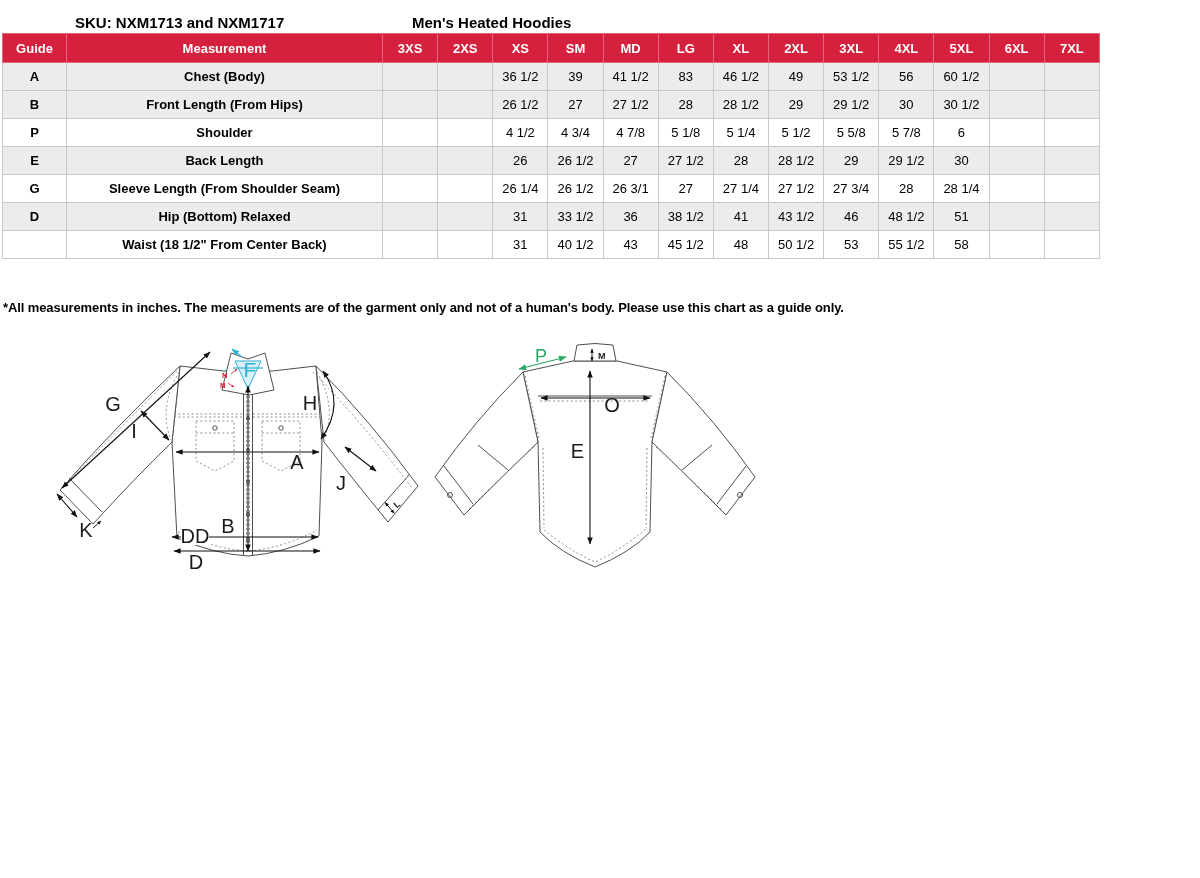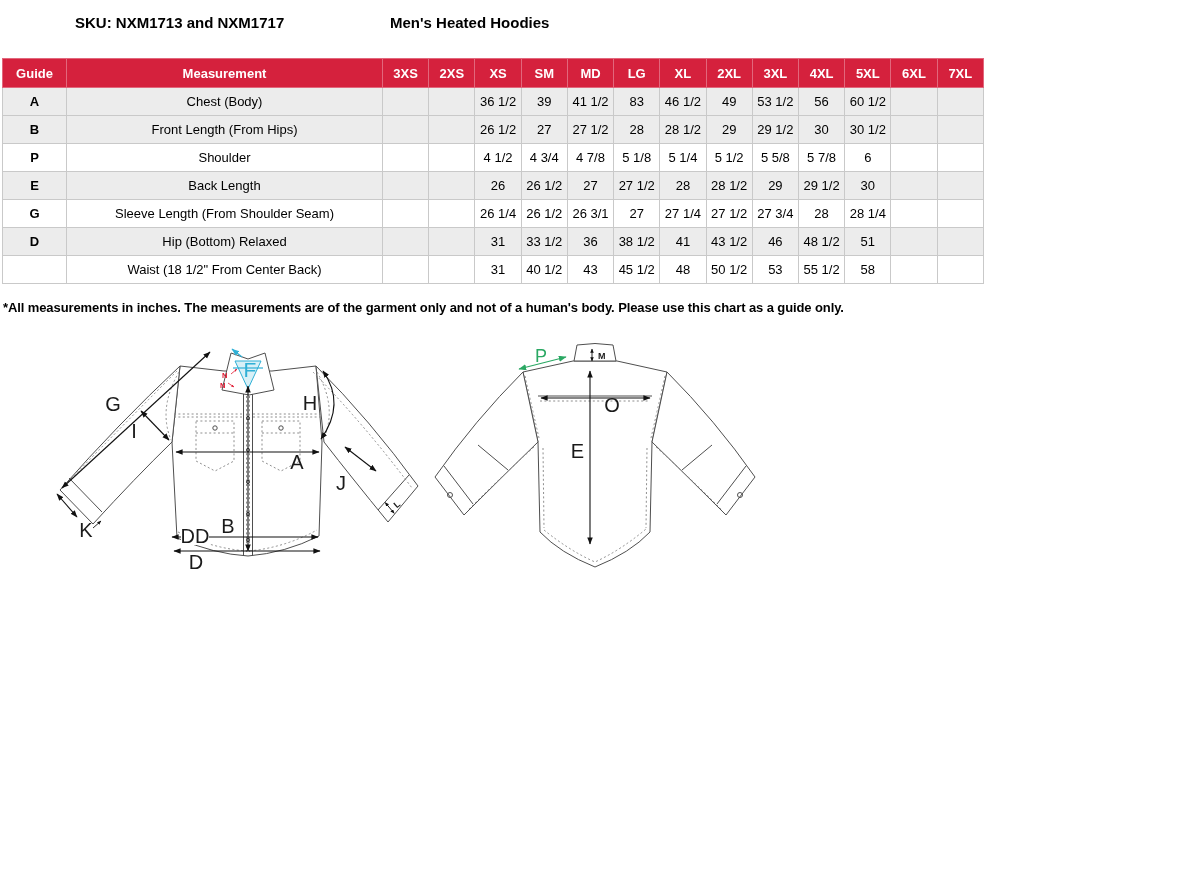--- a/index.html
+++ b/index.html
@@ -4,30 +4,30 @@
 <style>
   :root{
     --header-bg:#d5213d; --header-text:#ffffff; --row-alt:#ececec; --border:#c9c9c9;
     --accent-cyan:#2fb0d6; --accent-green:#2aa863; --accent-red:#e0162f; --line:#4f4f4f;
   }
   html,body{margin:0;padding:0;}
   body{width:1200px;height:878px;position:relative;background:#fff;
        font-family:"Liberation Sans",sans-serif;color:#000;overflow:hidden;}
   .titlebar span{position:absolute;top:14px;font-weight:bold;font-size:15px;white-space:nowrap;}
   .title-sku{left:75px;text-align:right;}
-  .title-product{left:390px;}
-  table.size-table{position:absolute;top:33px;left:2px;width:982px;
-       border-collapse:collapse;table-layout:fixed;border:1px solid #b5b5b5;margin-top:25px;}
+  .title-product{left:412px;}
+  table.size-table{position:absolute;top:33px;left:2px;width:1098px;
+       border-collapse:collapse;table-layout:fixed;border:1px solid #b5b5b5;}
   .size-table th{background:var(--header-bg);color:var(--header-text);font-size:13px;
        font-weight:bold;height:28px;border:1px solid #e2677c;text-align:center;padding:0;}
   .size-table td{height:27px;text-align:center;font-size:13px;padding:0 2px;
        border:1px solid var(--border);background:#fff;white-space:nowrap;}
   .size-table tr.alt td{background:var(--row-alt);}
   .size-table td.guide{font-weight:bold;}
-  .size-table td.meas{font-weight:normal;}
+  .size-table td.meas{font-weight:bold;}
   .footnote{position:absolute;top:300px;left:3px;font-size:13px;font-weight:bold;
        letter-spacing:-0.1px;white-space:nowrap;}
   svg.diagrams{position:absolute;left:40px;top:338px;width:740px;height:250px;}
   .outline{fill:#ffffff;stroke:var(--line);stroke-width:1;stroke-linejoin:round;}
   .nofill{fill:none;stroke:var(--line);stroke-width:1;}
   .dash{fill:none;stroke:#828282;stroke-width:0.9;stroke-dasharray:2 2.4;}
   .arrow{fill:none;stroke:#111;stroke-width:1.1;}
   .arrow-thin{fill:none;stroke:#111;stroke-width:0.9;}
   .arrow-cyan{fill:none;stroke:var(--accent-cyan);stroke-width:1.2;}
   .arrow-green{fill:none;stroke:var(--accent-green);stroke-width:1.2;}

